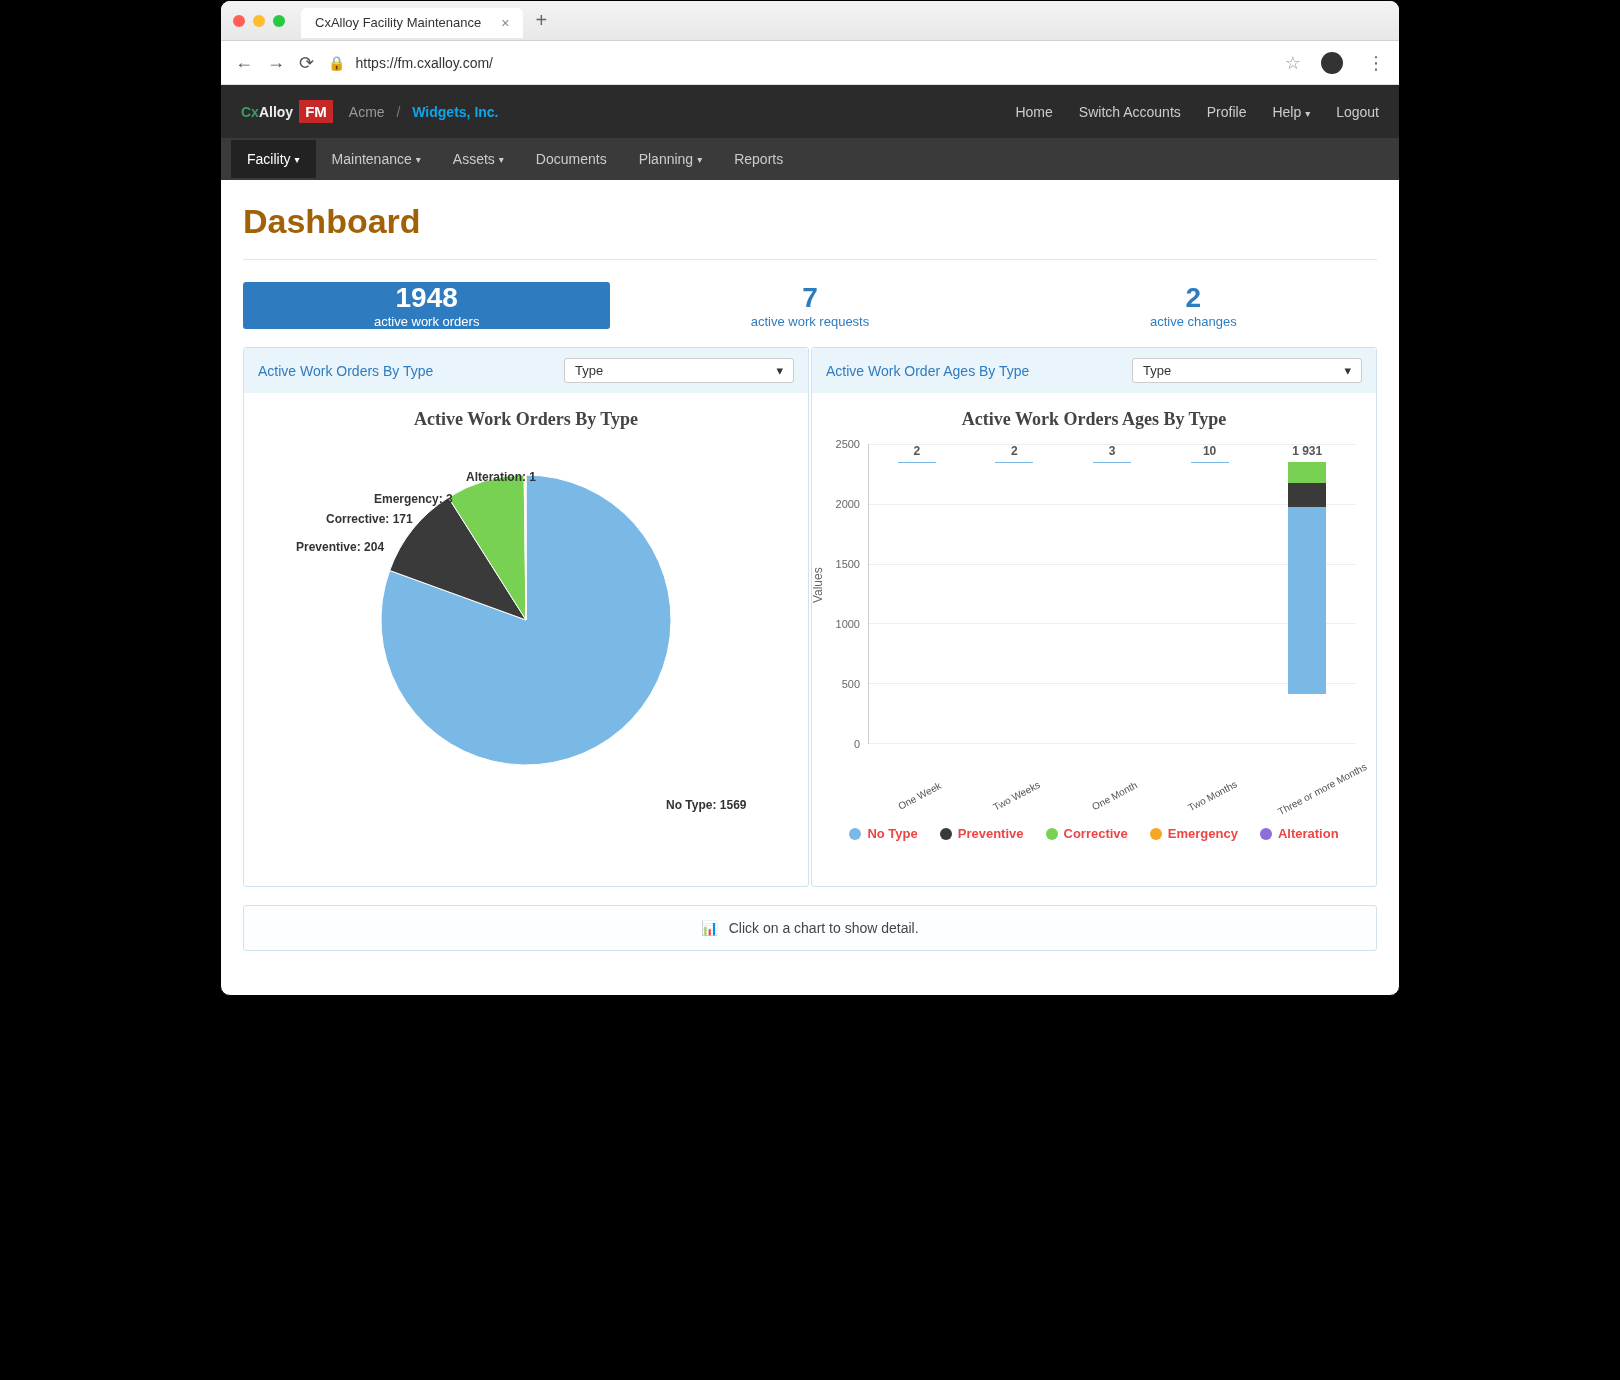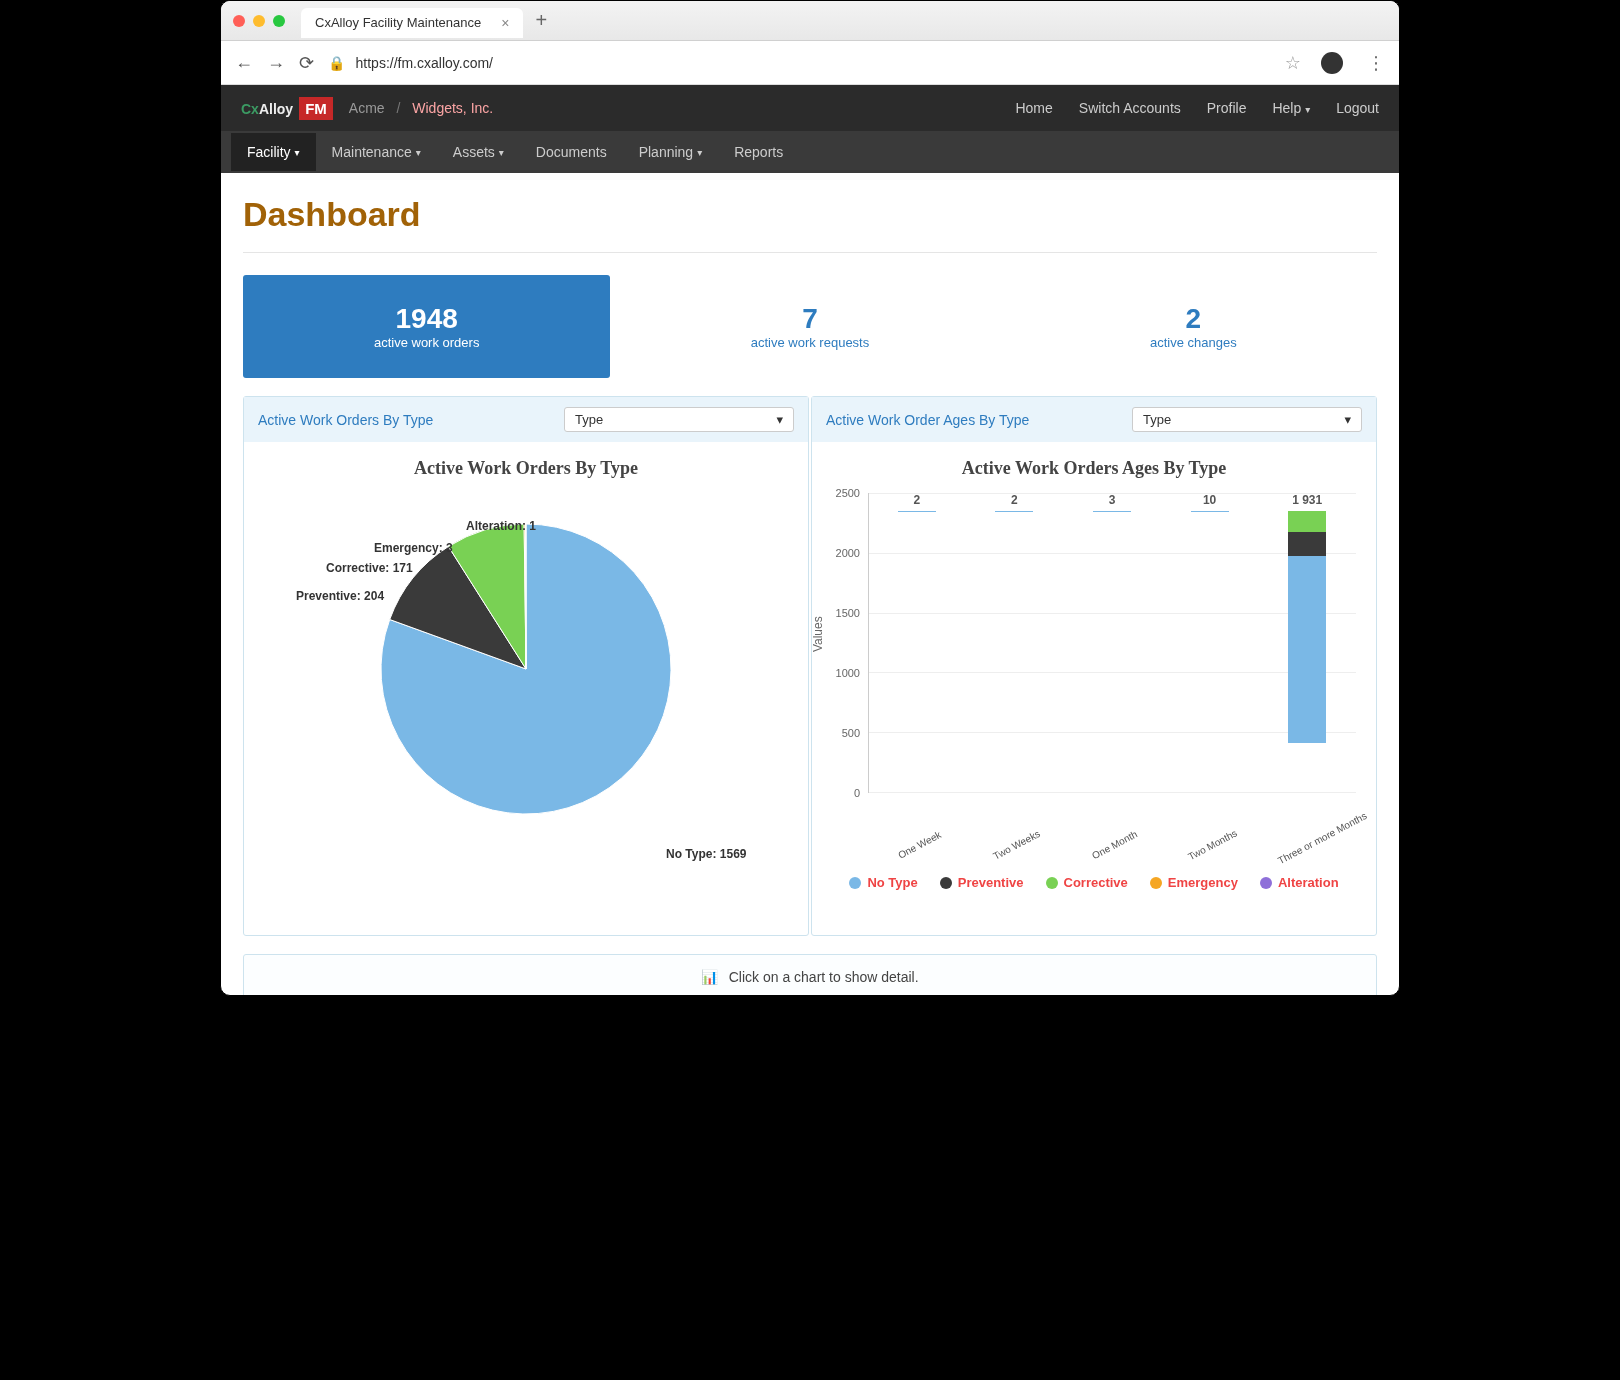--- a/index.html
+++ b/index.html
@@ -12,38 +12,38 @@
 .tab { background:#fff; border-radius:6px 6px 0 0; padding:7px 14px; display:flex; align-items:center; gap:20px; font-size:13px; color:#333; margin-top:4px;}
 .tab-x { color:#888; font-size:14px; cursor:pointer; }
 .tab-plus { color:#666; font-size:20px; margin-left:12px; cursor:pointer;}
 .nav-row { background:#fff; height:44px; display:flex; align-items:center; padding:0 14px; gap:14px; border-bottom:1px solid #ddd;}
 .nav-btn { color:#555; font-size:18px; cursor:pointer;}
 .url-bar { flex:1; display:flex; align-items:center; gap:10px; font-size:14px; color:#333;}
 .lock{color:#666;}
 .star{color:#999; font-size:18px; margin-right:6px;}
 .avatar{width:22px; height:22px; border-radius:50%; background:#333;}
 .kebab{color:#666; font-size:18px; margin-left:10px;}
-.app-header{background:#2b2b2b; color:#ccc; height:46px; display:flex; align-items:center; padding:0 20px; font-size:14px;}
+.app-header{background:#2b2b2b; color:#ccc; height:53px; display:flex; align-items:center; padding:0 20px; font-size:14px;}
 .logo-cx{color:#3b9b63; font-weight:bold;}
 .logo-alloy{color:#eee; font-weight:bold;}
 .logo-fm{background:#c62828; color:#fff; font-weight:bold; padding:3px 6px; margin-left:6px; font-size:15px;}
 .bc{margin-left:16px; color:#999;}
 .bc .sep{margin:0 8px; color:#777;}
-.bc .active{color:#fca5a5; font-weight:400;}
+.bc .active{color:#0ea5e9; font-weight:700;}
 .spacer{flex:1;}
 .top-link{color:#ccc; margin-left:26px; cursor:pointer;}
 .app-nav{background:#3a3a3a; height:42px; display:flex; align-items:center; padding:0 10px;}
 .nav-item{color:#ccc; padding:11px 16px; font-size:14px; cursor:pointer; display:flex; align-items:center; gap:4px;}
 .nav-item.active{background:#222; color:#fff;}
 .caret{font-size:10px;}
 .content{padding:22px;}
 h1.page-title{font-size:34px; font-weight:600; color:#a16207; margin-bottom:18px;}
 hr.rule{border:none; border-top:1px solid #e5e5e5; margin-bottom:22px;}
 .cards{display:flex; gap:16px;}
-.card{flex:1; text-align:center; padding:28px; cursor:pointer; border-radius:3px;}
+.card{flex:1; text-align:center; padding:0; cursor:pointer; border-radius:3px;}
 .card.primary{background:#2e7cbf; color:#fff;}
 .card.secondary{color:#2e7cbf; background:transparent;}
 .card .big{font-size:28px; font-weight:700;}
 .card .sub{font-size:13px;}
 .panels{display:flex; gap:2px; margin-top:18px;}
 .panel{flex:1; border:1px solid #cde3ee; border-radius:3px; background:#fff;}
 .panel-head{background:#e9f4fb; padding:10px 14px; display:flex; align-items:center; justify-content:space-between; color:#2e7cbf; font-size:14px;}
 .select{background:#fff; border:1px solid #ccc; border-radius:3px; padding:4px 10px; font-size:13px; display:flex; align-items:center; justify-content:space-between; width:230px; cursor:pointer; color:#333;}
 .panel-body{padding:16px 12px; position:relative;}
 .chart-title{text-align:center; font-size:18px; font-weight:600; color:#444; margin-bottom:14px; font-family:Georgia,serif;}

